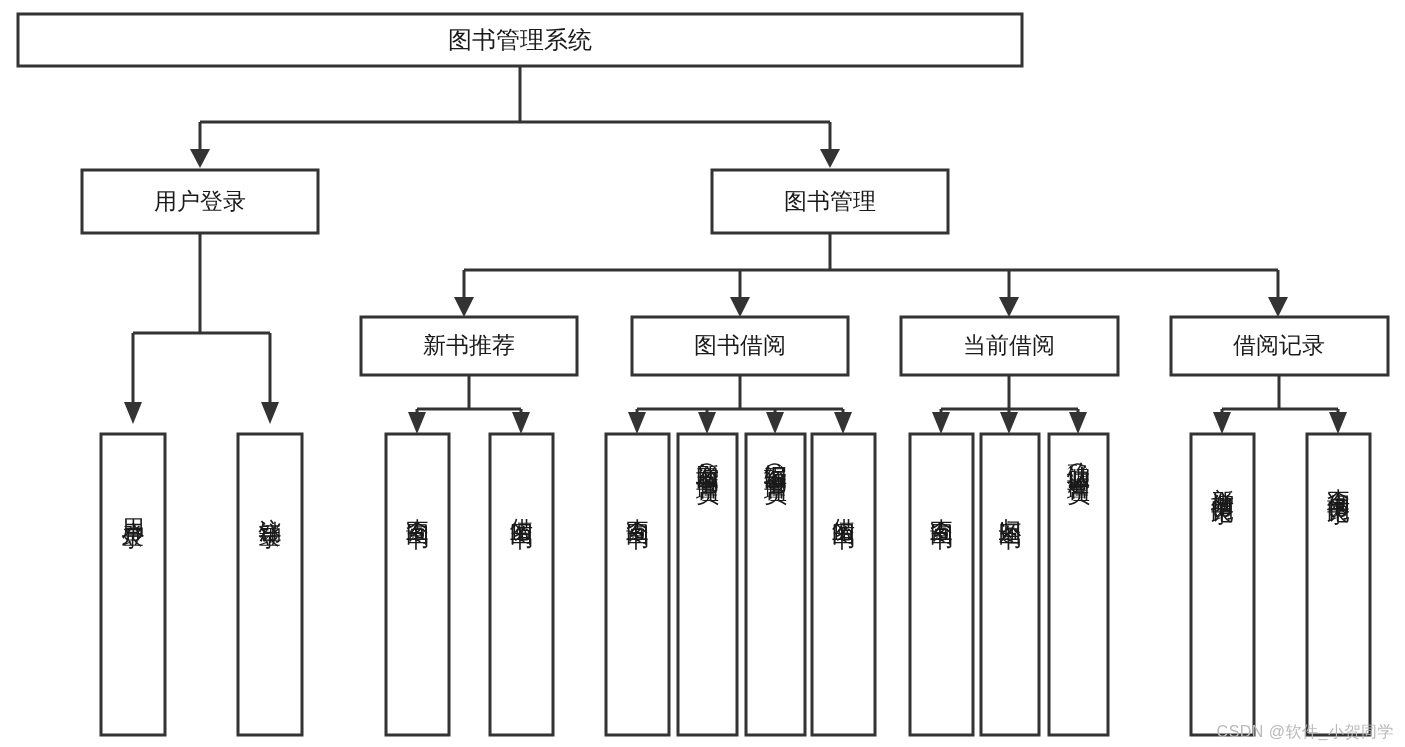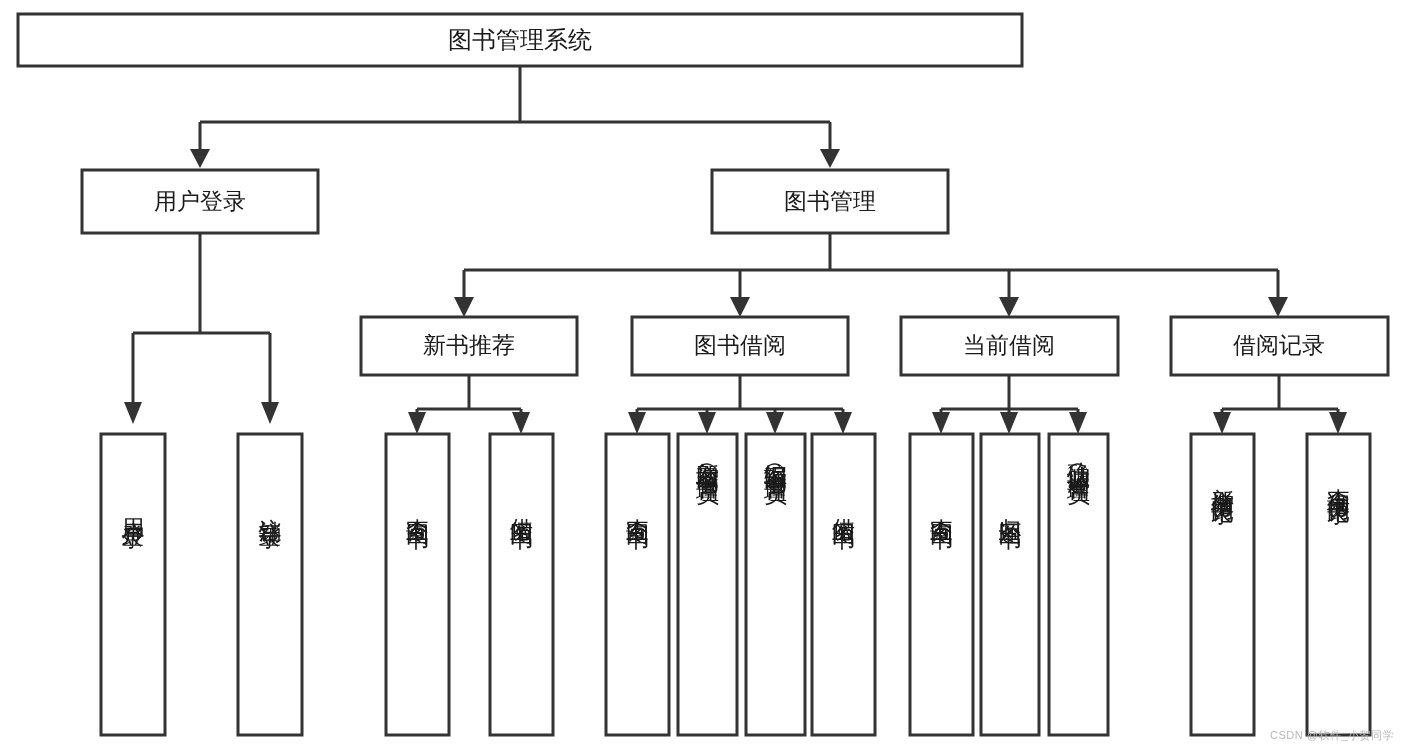--- a/index.html
+++ b/index.html
@@ -70,21 +70,21 @@
     line-height: 1.08;
     letter-spacing: 3px;
     color: #1a1a1a;
     white-space: nowrap;
   }
   .watermark {
     position: absolute;
     right: 8px;
     bottom: 4px;
     font-family: "Liberation Sans", "DejaVu Sans", sans-serif;
-    font-size: 11px;
+    font-size: 16px;
     color: #b9b9b9;
     letter-spacing: 0.5px;
     white-space: nowrap;
     user-select: none;
   }
 </style>
 </head>
 <body>
 
 <div id="diagram-root">

